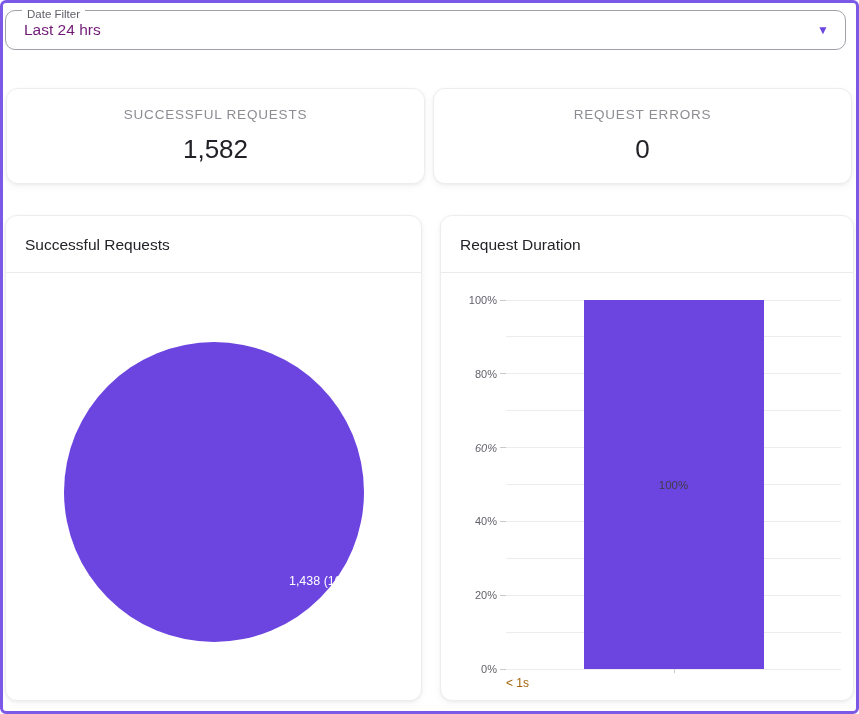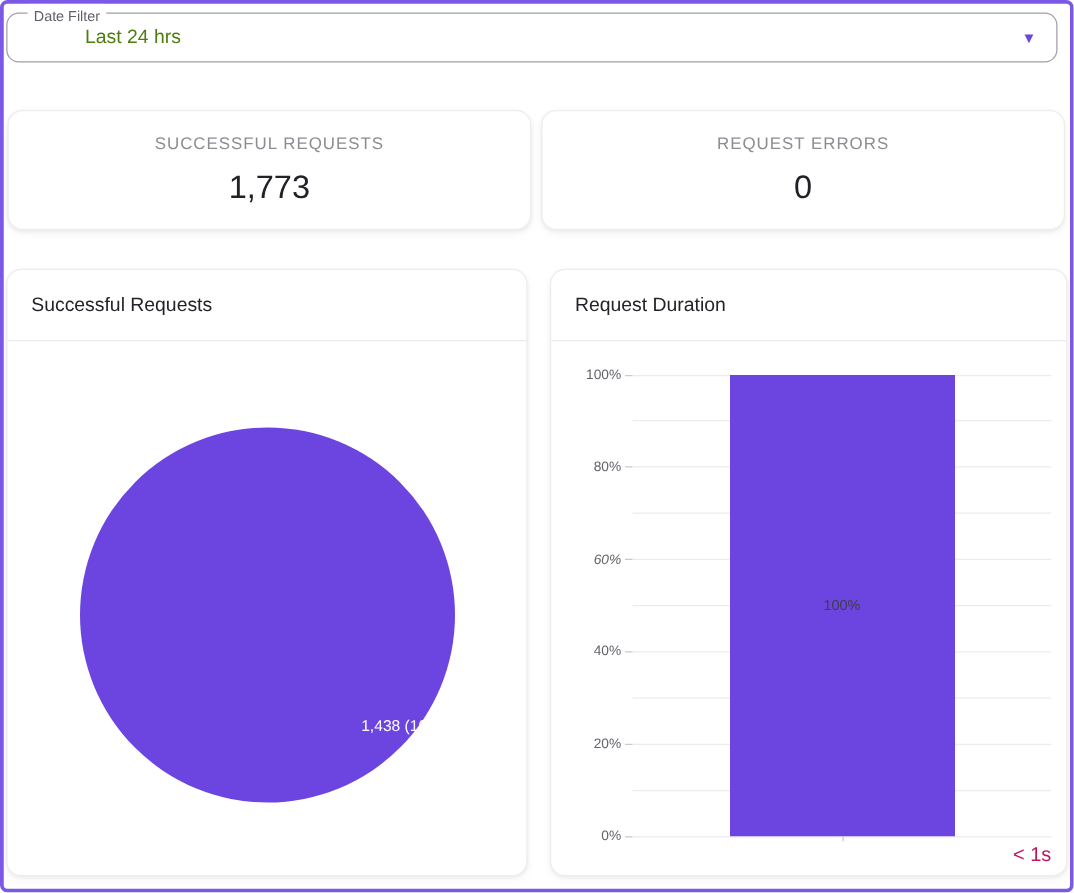--- a/index.html
+++ b/index.html
@@ -11,21 +11,21 @@
   
   .select-field{
     position:absolute; left:2px; top:7px; width:841px; height:40px; box-sizing:border-box;
     border:1px solid #9fa0a8; border-radius:10px; background:#fff; cursor:pointer;
   }
   .select-label{
     position:absolute; top:-8px; left:16px; background:#fff; padding:4px 5px;
     font-size:11.5px; color:#5f5f68; line-height:14px;
   }
   .select-value{
-    position:absolute; left:18px; top:0; line-height:38px; font-size:15.5px; color:#4d7c0f;margin-left:44px;
+    position:absolute; left:18px; top:0; line-height:38px; font-size:15.5px; color:#701a75;
   }
   .caret{ position:absolute; right:16px; top:50%; transform:translateY(-50%);
     font-size:12px; color:#6c44df; line-height:1;}
   
   .stats-row{
     position:absolute; left:3px; top:85px; width:846px; display:flex; gap:8px;
   }
   .stat-card{
     flex:1; height:96px; box-sizing:border-box; background:#fff;
     border:1px solid #ededf0; border-radius:12px;
@@ -69,39 +69,39 @@
   }
   .bar{
     position:absolute; left:50%; transform:translateX(-50%); bottom:0; width:180px;
   }
   .bar-label{
     position:absolute; top:50%; left:0; width:100%; transform:translateY(-50%);
     text-align:center; font-size:11.5px; color:#3e3e49;
   }
   .xtick{ position:absolute; left:50%; top:100%; width:1px; height:4px; background:#c9c9ce; }
   .xlabel{
-    position:absolute; top:calc(100% + 7px); left:0; width:100%; text-align:right;
-    font-size:16px; color:#be185d;
+    position:absolute; top:calc(100% + 7px); left:0; width:100%; text-align:left;
+    font-size:12px; color:#a16207;
   }
 </style>
 </head>
 <body>
 
 <div class="page">
 
   <div class="select-field">
     <span class="select-label">Date Filter</span>
     <span class="select-value">Last 24 hrs</span>
     <span class="caret">▼</span>
   </div>
 
   <div class="stats-row">
     <div class="stat-card">
       <div class="stat-label">SUCCESSFUL REQUESTS</div>
-      <div class="stat-value">1,773</div>
+      <div class="stat-value">1,582</div>
     </div>
     <div class="stat-card">
       <div class="stat-label">REQUEST ERRORS</div>
       <div class="stat-value">0</div>
     </div>
   </div>
 
   <div class="panels-row">
 
     <div class="panel panel-pie">

